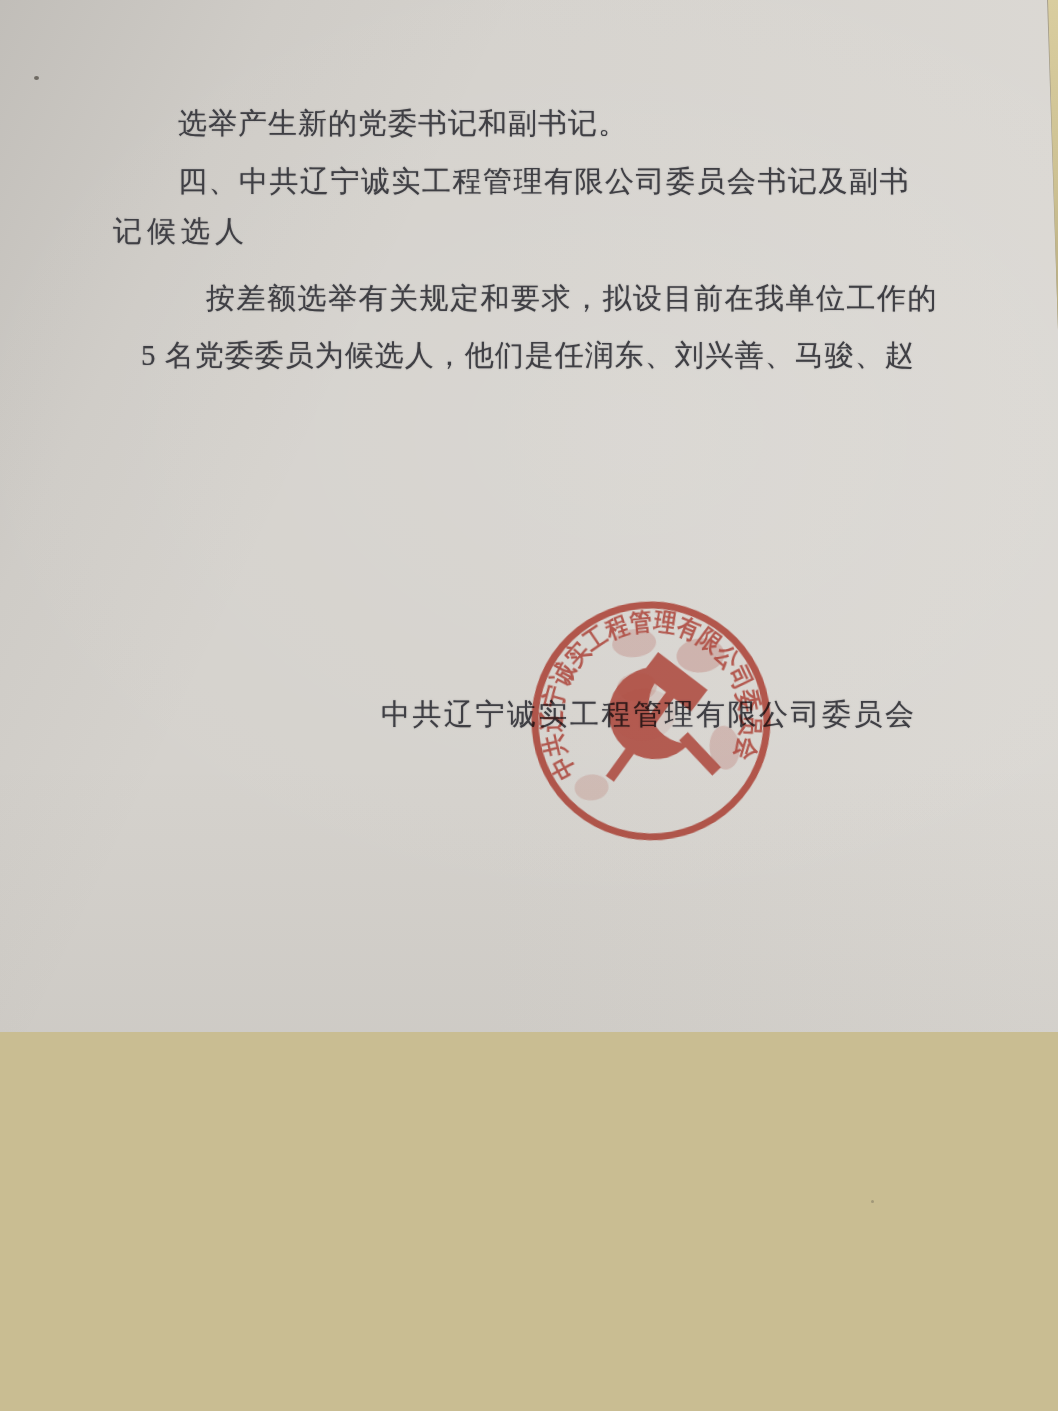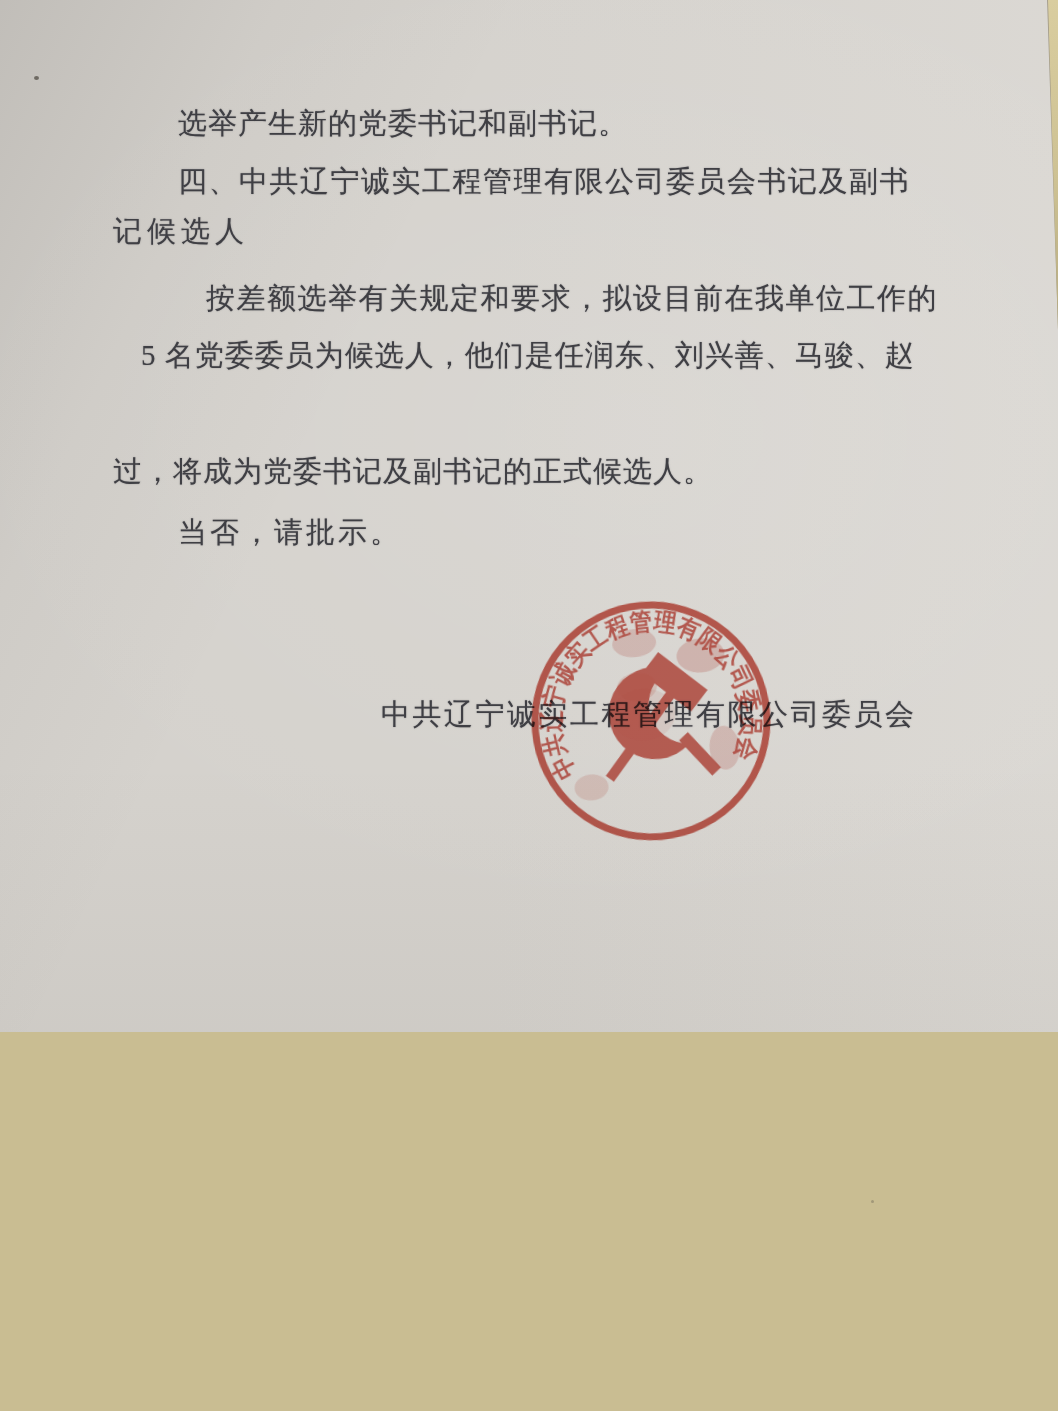--- a/index.html
+++ b/index.html
@@ -70,22 +70,20 @@
 <body>
 
 <div class="desk"></div>
 
 <div class="paper">
   <div class="line l1">选举产生新的党委书记和副书记。</div>
   <div class="line l2">四、中共辽宁诚实工程管理有限公司委员会书记及副书</div>
   <div class="line l3">记候选人</div>
   <div class="line l4">按差额选举有关规定和要求，拟设目前在我单位工作的</div>
   <div class="line l5">5 名党委委员为候选人，他们是任润东、刘兴善、马骏、赵</div>
-  <div class="line l7">过，将成为党委书记及副书记的正式候选人。</div>
-  <div class="line l8">当否，请批示。</div>
 
   <div class="sig">中共辽宁诚实工程管理有限公司委员会</div>
 
   <svg class="stamp" viewBox="0 0 270 270" xmlns="http://www.w3.org/2000/svg" xmlns:xlink="http://www.w3.org/1999/xlink">
     <defs>
       <path id="ringPath" d="M 56.2 180.5 A 91 91 0 1 1 213.8 180.5" fill="none"></path>
     </defs>
 
     <circle cx="135" cy="135" r="116" fill="none" stroke="#c8463a" stroke-width="7" opacity="0.92"></circle>
 

